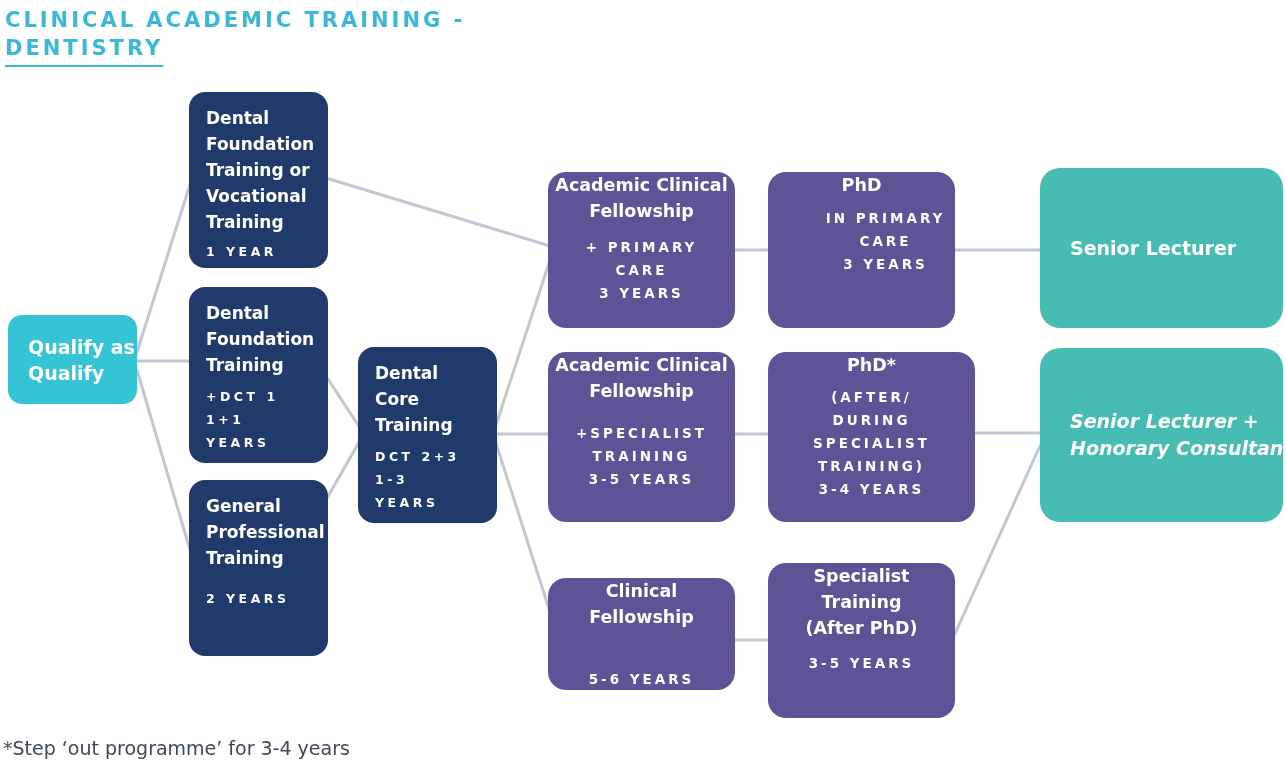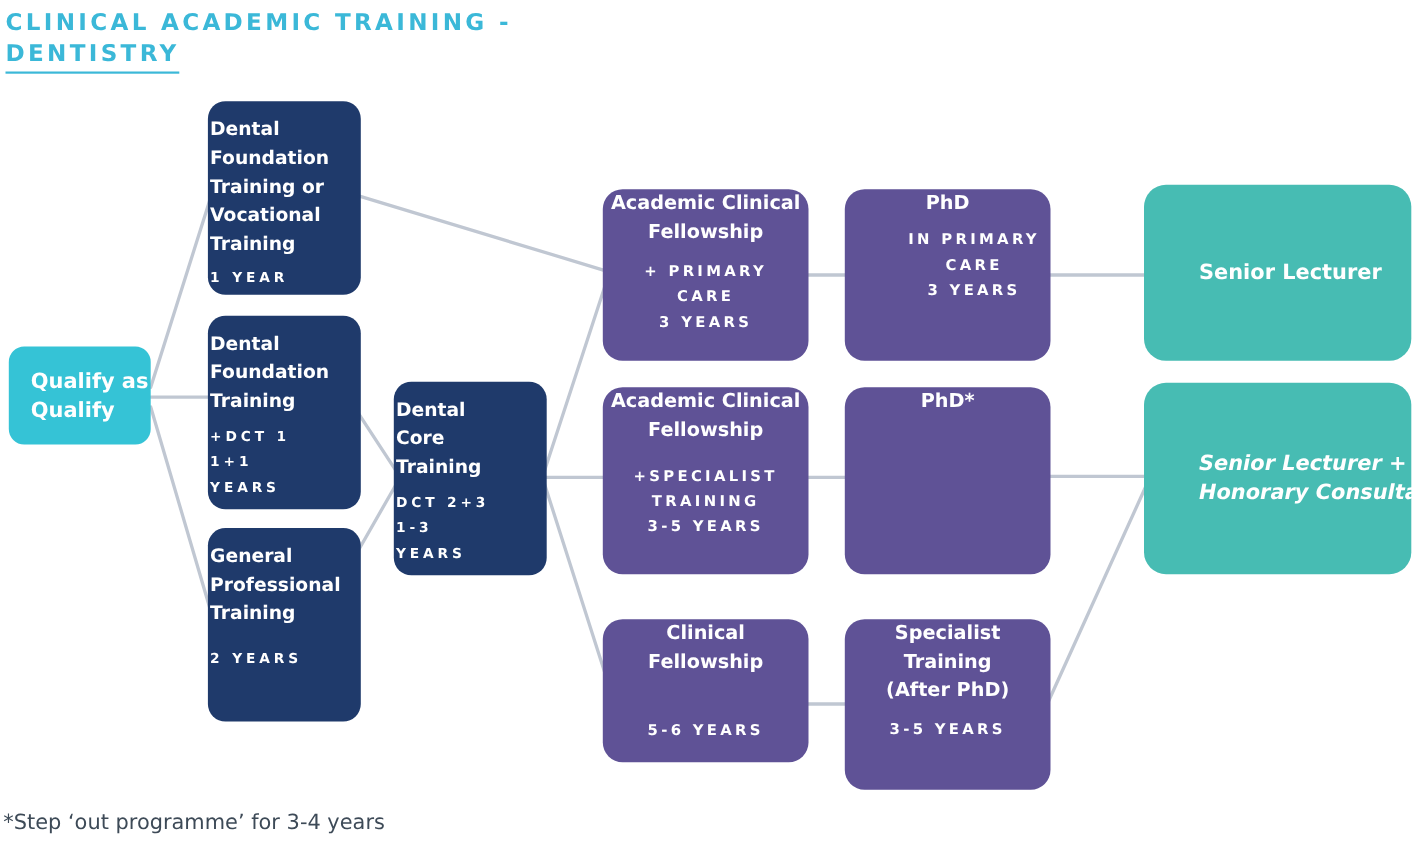--- a/index.html
+++ b/index.html
@@ -43,41 +43,41 @@
     background: var(--cyan, #35c3d6);
     border-radius: 14px;
     display: flex; flex-direction: column; justify-content: center;
     padding-left: 20px;
     font-size: 19px;
   }
   .cyan-node .tl { line-height: 26px; white-space: nowrap; }
   .navy {
     background: var(--navy, #1f3a6b);
     border-radius: 16px;
-    padding: 13px 8px 0 2px;
+    padding: 13px 8px 0 17px;
     font-size: 17px;
   }
   .navy .tl { line-height: 26px; white-space: nowrap; }
   .navy .subs { margin-top: 5px; font-size: 12.5px; letter-spacing: 3.5px; }
   .purple {
     background: var(--purple, #5f5296);
     border-radius: 18px;
     text-align: center;
     font-size: 17.5px;
   }
   .purple .tl { line-height: 26px; white-space: nowrap; }
   .purple .subs { margin-top: 12px; font-size: 13.5px; letter-spacing: 3px; }
   .teal {
     background: var(--teal, #47bcb3);
     border-radius: 20px;
     display: flex; flex-direction: column; justify-content: center;
     padding-left: 30px;
     font-size: 19px;
   }
-  .teal .tl { line-height: 27px; white-space: nowrap; margin-left: 20px; }
+  .teal .tl { line-height: 27px; white-space: nowrap; }
   
   .footnote {
     position: absolute; left: 3px; top: 737px; z-index: 2;
     color: var(--footnote_color, #3d4a57);
     font-size: 19px;
   }
 </style>
 </head>
 <body>
 
@@ -179,44 +179,51 @@
       <span class="tl">Academic Clinical</span>
       <span class="tl">Fellowship</span>
     </div>
     <div class="subs" style="margin-top:18px;">
       <span class="s">+SPECIALIST</span>
       <span class="s">TRAINING</span>
       <span class="s">3-5 YEARS</span>
     </div>
   </div>
 
-  <div class="node purple" style="left:548px;top:563px;width:187px;height:130px;">
+  <div class="node purple" style="left:548px;top:578px;width:187px;height:112px;">
     <div>
       <span class="tl">Clinical</span>
       <span class="tl">Fellowship</span>
     </div>
     <div class="subs" style="margin-top:38px;">
       <span class="s">5-6 YEARS</span>
     </div>
   </div>
 
   <div class="node purple" style="left:768px;top:172px;width:187px;height:156px;">
     <div>
       <span class="tl">PhD</span>
     </div>
     <div class="subs" style="margin-top:9px;margin-left:48px;">
       <span class="s">IN PRIMARY</span>
       <span class="s">CARE</span>
       <span class="s">3 YEARS</span>
     </div>
   </div>
 
-  <div class="node purple" style="left:768px;top:352px;width:187px;height:170px;">
+  <div class="node purple" style="left:768px;top:352px;width:207px;height:170px;">
     <div>
       <span class="tl">PhD*</span>
+    </div>
+    <div class="subs" style="margin-top:8px;">
+      <span class="s">(AFTER/</span>
+      <span class="s">DURING</span>
+      <span class="s">SPECIALIST</span>
+      <span class="s">TRAINING)</span>
+      <span class="s">3-4 YEARS</span>
     </div>
   </div>
 
   <div class="node purple" style="left:768px;top:563px;width:187px;height:155px;">
     <div>
       <span class="tl">Specialist</span>
       <span class="tl">Training</span>
       <span class="tl">(After PhD)</span>
     </div>
     <div class="subs" style="margin-top:11px;">

